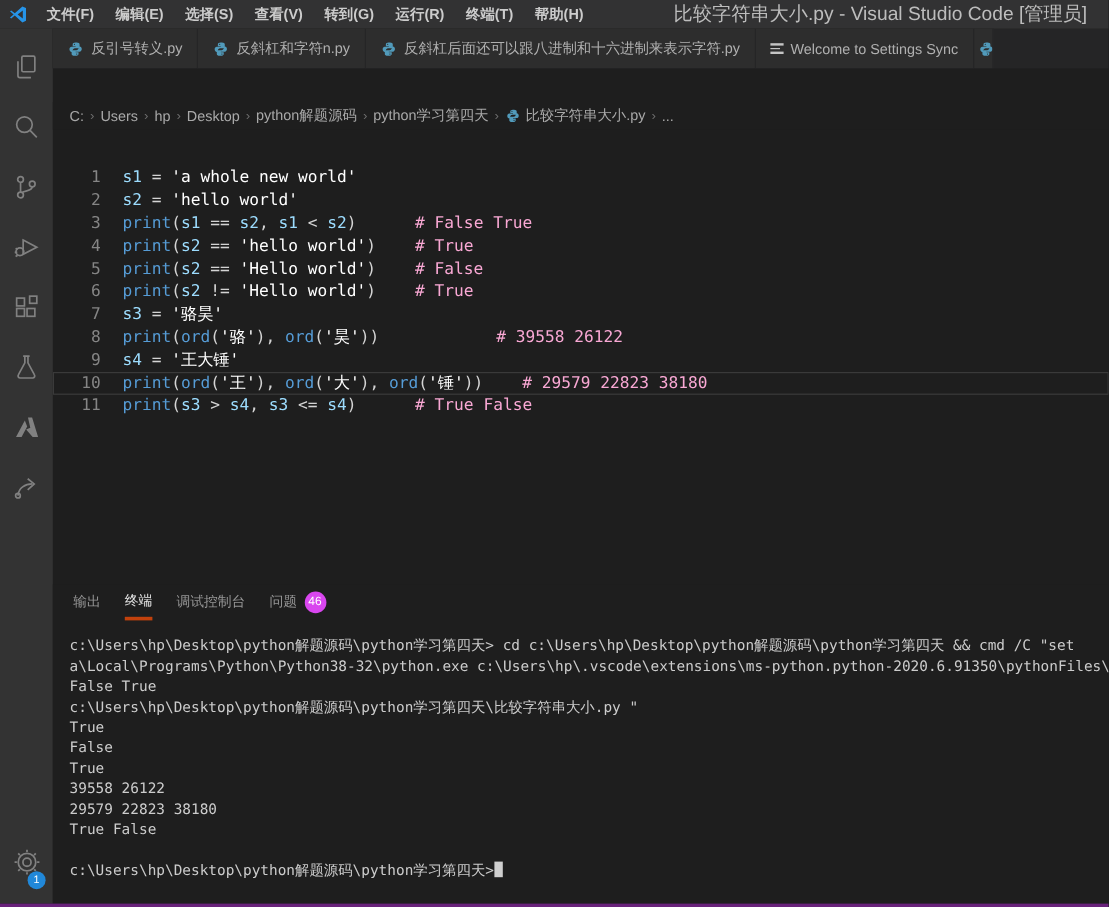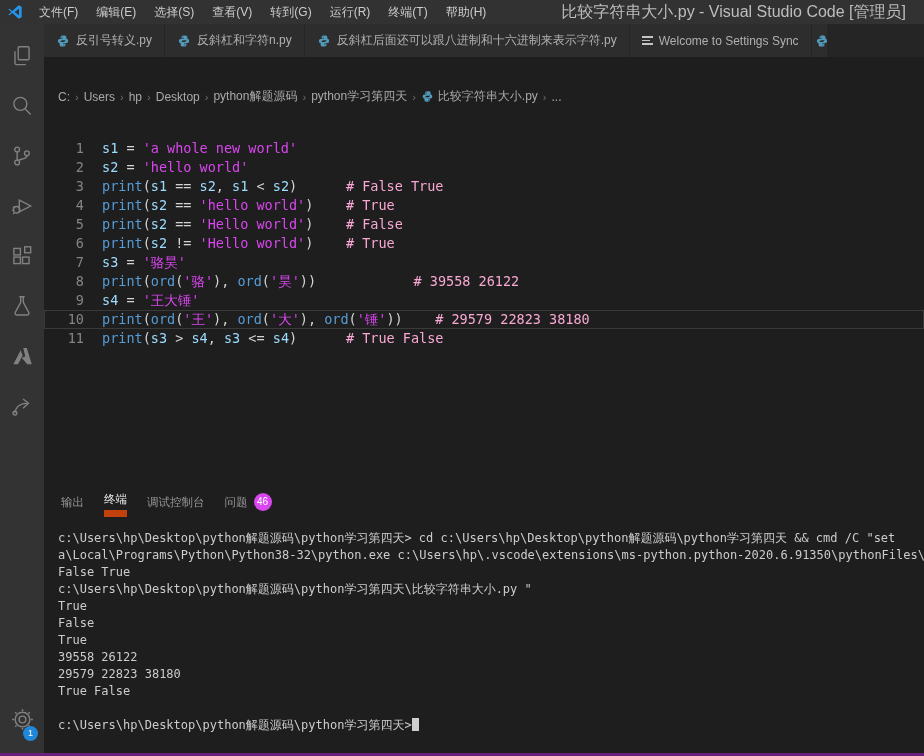--- a/index.html
+++ b/index.html
@@ -3,21 +3,21 @@
 <meta charset="utf-8">
 <style>
   * { margin:0; padding:0; box-sizing:border-box; }
   html,body { background:#1e1e1e; }
   body { font-family:"Liberation Sans", sans-serif; }
   .window { position:relative; width:924px; height:756px; background:#1e1e1e; overflow:hidden; display:flex; flex-direction:column; }
 
   
   .titlebar { height:24px; background:#323233; display:flex; align-items:center; flex:0 0 auto; }
   .logo { width:30px; display:flex; justify-content:center; align-items:center; }
-  .menubar { display:flex; align-items:flex-end; height:100%; }
+  .menubar { display:flex; align-items:flex-end; height:100%;font-weight:bold; }
   .menu-item { color:#cccccc; font-size:12px; padding:0 9px; line-height:24px; cursor:default; }
   .win-title { margin-left:auto; color:#bdbdbd; font-size:16px; white-space:nowrap; padding-right:18px; }
 
   
   .body { flex:1 1 auto; display:flex; min-height:0; }
   .activitybar { width:44px; background:#333333; display:flex; flex-direction:column; align-items:center; padding-top:9px; flex:0 0 auto; }
   .act-item { width:44px; height:50px; display:flex; align-items:center; justify-content:center; position:relative; }
   .act-item svg { width:26px; height:26px; stroke:#818181; fill:none; stroke-width:1.3; }
   .act-manage { margin-top:auto; margin-bottom:10px; position:relative; width:44px; height:44px; display:flex; align-items:center; justify-content:center; }
   .act-manage svg { width:27px; height:27px; stroke:#818181; fill:none; stroke-width:1.3; }
@@ -40,27 +40,27 @@
   .crumb-sep { color:#6e6e6e; font-size:11px; padding:0 2px; }
   .crumb .py-icon svg { width:13px; height:13px; display:block; }
 
   
   .editor { flex:1 1 auto; overflow:hidden; padding-top:3px; font-family:"DejaVu Sans Mono", monospace; font-size:13.5px; }
   .code-line { display:flex; height:19px; line-height:19px; white-space:pre; position:relative; }
   .code-line.current { outline:1px solid #3a3a3a; outline-offset:-1px; }
   .gutter { width:40px; text-align:right; color:#858585; flex:0 0 auto; padding-right:0; }
   .code-text { padding-left:18px; }
   .tk-v { color:#9cdcfe; } .tk-k { color:#569cd6; } .tk-o { color:#d4d4d4; }
-  .tk-s { color:#d946ef; } .tk-c { color:#f9a8d4; }
+  .tk-s { color:#ffffff; } .tk-c { color:#f9a8d4; }
 
   
   .panel { height:266px; flex:0 0 auto; background:#1e1e1e; display:flex; flex-direction:column; }
   .panel-header { height:30px; display:flex; align-items:center; gap:20px; padding-left:17px; flex:0 0 auto; }
   .panel-tab { color:#969696; font-size:11.5px; display:flex; align-items:center; gap:6px; height:100%; line-height:30px; cursor:default; }
-  .panel-tab.active { color:#e7e7e7; border-bottom:7px solid #c2410c; }
+  .panel-tab.active { color:#e7e7e7; border-bottom:3px solid #c2410c; }
   .panel-badge { background:#d946ef; color:#ffffff; border-radius:50%; width:18px; height:18px; font-size:10px; line-height:18px; text-align:center; }
 
   .terminal { flex:1 1 auto; overflow:hidden; padding:13px 0 0 14px; font-family:"DejaVu Sans Mono", monospace; font-size:12px; color:#cccccc; }
   .term-line { height:17px; line-height:17px; white-space:pre; }
   .cursor { display:inline-block; width:7px; height:13px; background:#cfcfcf; vertical-align:-2px; }
 
   
   .statusbar { height:3px; background:#68217a; flex:0 0 auto; }
 </style>
 </head>

